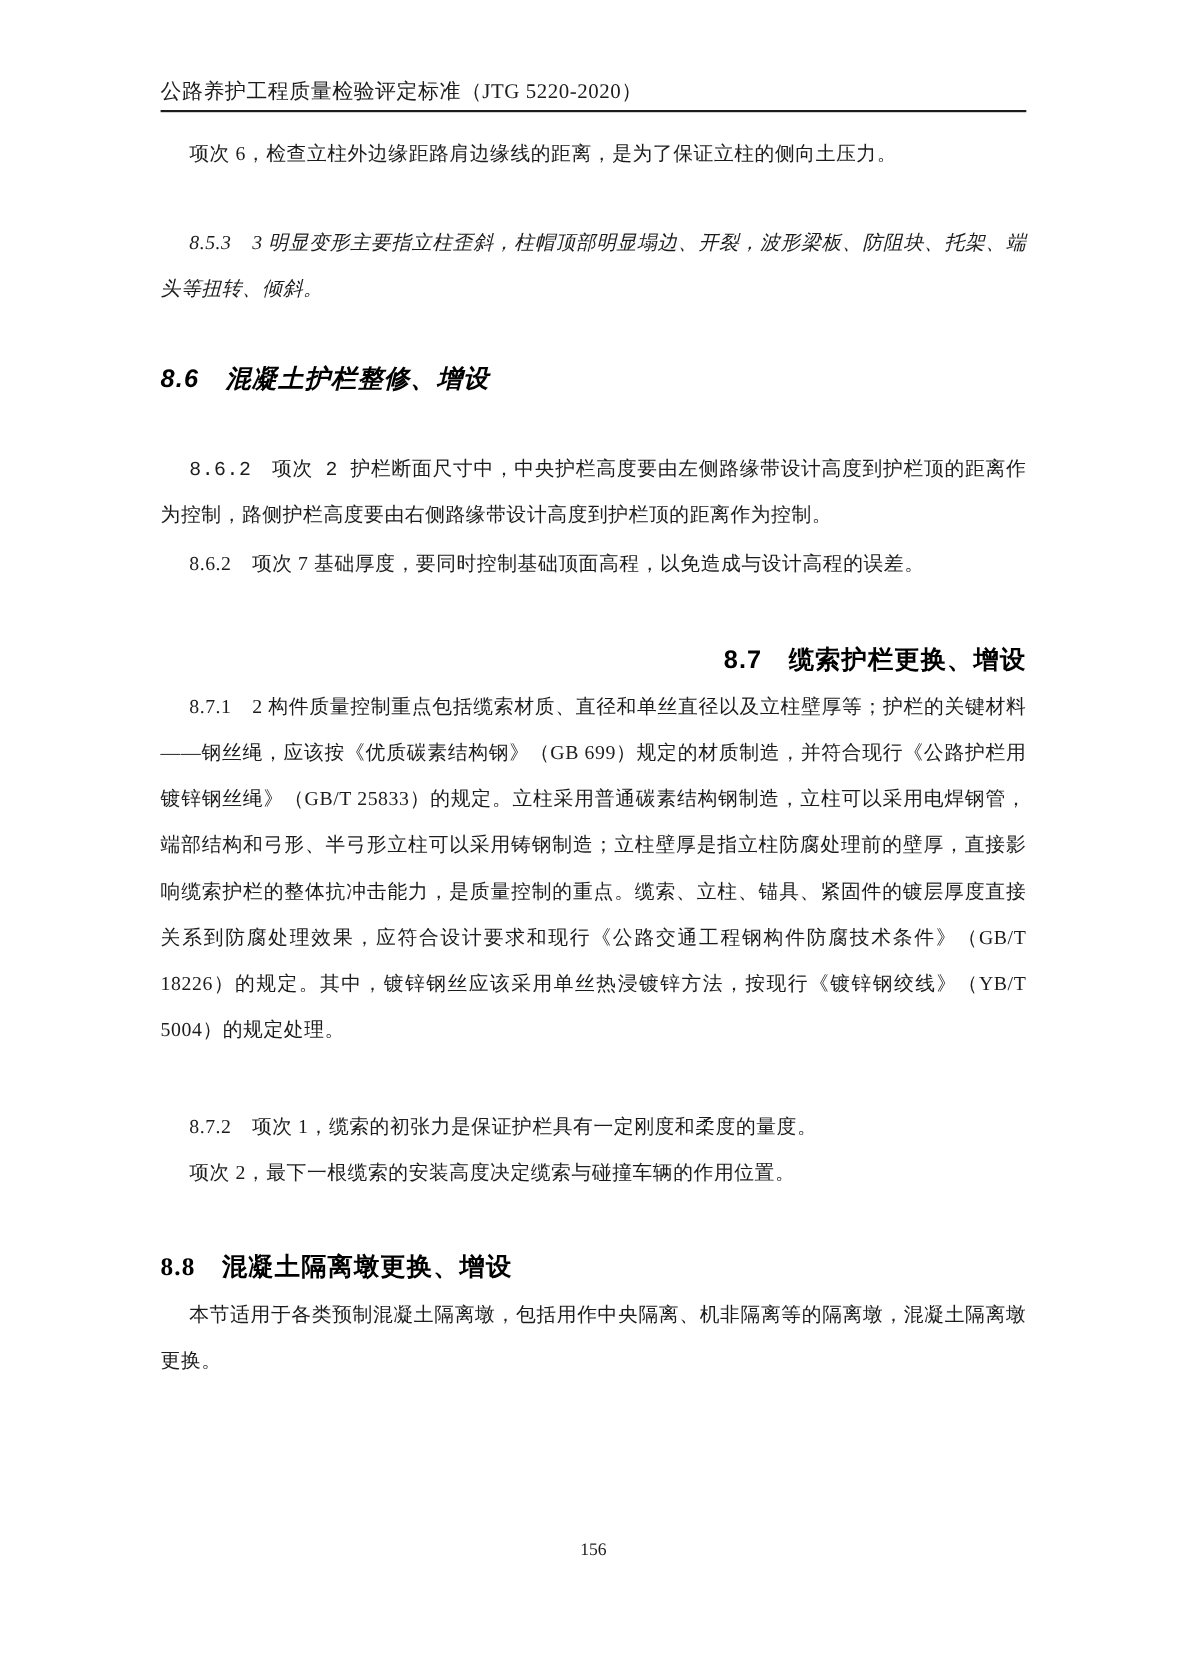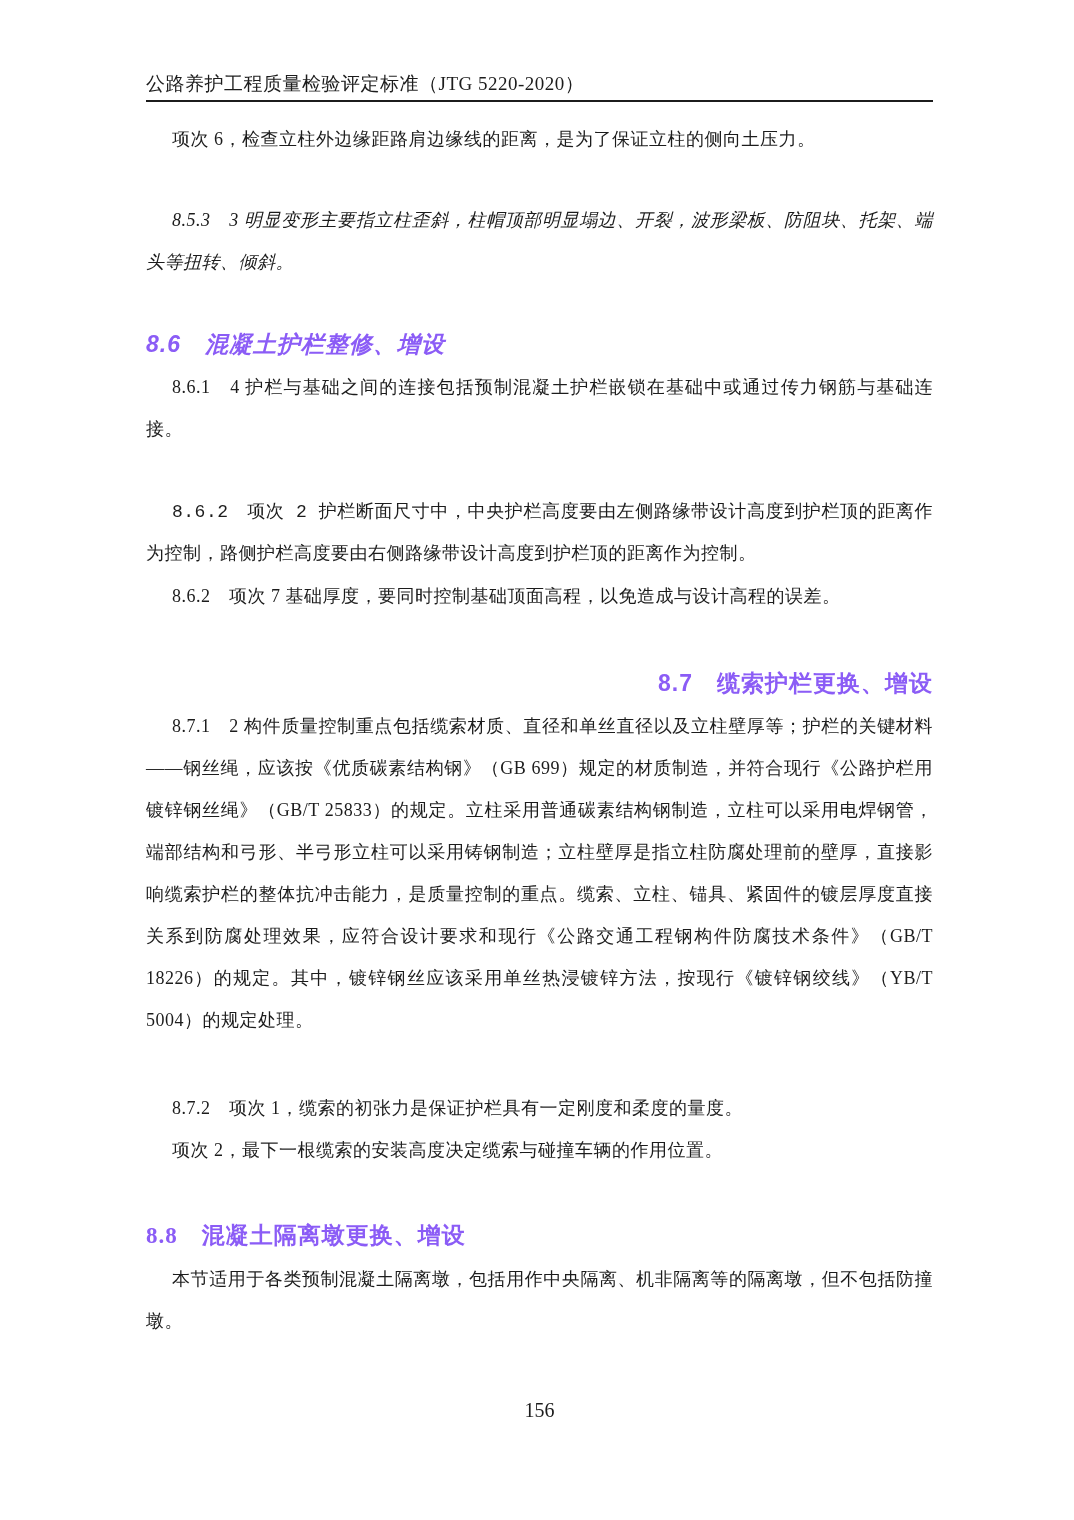--- a/index.html
+++ b/index.html
@@ -48,69 +48,68 @@
     text-indent: 26px;
     letter-spacing: 0.5px;
   }
   .sec-heading {
     margin: 0;
     font-family: "Liberation Sans", "DejaVu Sans", sans-serif;
     font-weight: 700;
     font-size: 23px;
     line-height: 44px;
     letter-spacing: 1px;
-    color: #8b5cf6;
+    color: #000000;
   }
   .mt-16 { margin-top: 16px; }
   .mt-39 { margin-top: 39px; font-style: italic; }
   .mt-41 { margin-top: 41px; font-family: Liberation Mono, monospace; }
   .mt-43 { margin-top: 43px; font-family: Liberation Serif, serif; }
   .mt-44 { margin-top: 44px; text-align: right; }
   .mt-46 { margin-top: 46px; }
   .page-number {
     position: absolute;
     left: 146px;
     width: 787px;
     top: 1398px;
     text-align: center;
-    font-size: 20px;
+    font-size: 16px;
     line-height: 24px;
   }
 </style>
 </head>
 <body>
 
 <div class="page">
   <div class="content">
 
     <div class="doc-header">
       <div class="title">公路养护工程质量检验评定标准（JTG 5220-2020）</div>
       <div class="header-rule"></div>
     </div>
 
     <p class="para mt-16">项次 6，检查立柱外边缘距路肩边缘线的距离，是为了保证立柱的侧向土压力。</p>
 
     <p class="para mt-39">8.5.3　3 明显变形主要指立柱歪斜，柱帽顶部明显塌边、开裂，波形梁板、防阻块、托架、端头等扭转、倾斜。</p>
 
     <h2 class="sec-heading mt-39">8.6　混凝土护栏整修、增设</h2>
 
-    <p class="para">8.6.1　4 护栏与基础之间的连接包括预制混凝土护栏嵌锁在基础中或通过传力钢筋与基础连接。</p>
 
     <p class="para mt-41">8.6.2　项次 2 护栏断面尺寸中，中央护栏高度要由左侧路缘带设计高度到护栏顶的距离作为控制，路侧护栏高度要由右侧路缘带设计高度到护栏顶的距离作为控制。</p>
 
     <p class="para">8.6.2　项次 7 基础厚度，要同时控制基础顶面高程，以免造成与设计高程的误差。</p>
 
     <h2 class="sec-heading mt-44">8.7　缆索护栏更换、增设</h2>
 
     <p class="para">8.7.1　2 构件质量控制重点包括缆索材质、直径和单丝直径以及立柱壁厚等；护栏的关键材料——钢丝绳，应该按《优质碳素结构钢》（GB 699）规定的材质制造，并符合现行《公路护栏用镀锌钢丝绳》（GB/T 25833）的规定。立柱采用普通碳素结构钢制造，立柱可以采用电焊钢管，端部结构和弓形、半弓形立柱可以采用铸钢制造；立柱壁厚是指立柱防腐处理前的壁厚，直接影响缆索护栏的整体抗冲击能力，是质量控制的重点。缆索、立柱、锚具、紧固件的镀层厚度直接关系到防腐处理效果，应符合设计要求和现行《公路交通工程钢构件防腐技术条件》（GB/T 18226）的规定。其中，镀锌钢丝应该采用单丝热浸镀锌方法，按现行《镀锌钢绞线》（YB/T 5004）的规定处理。</p>
 
     <p class="para mt-46">8.7.2　项次 1，缆索的初张力是保证护栏具有一定刚度和柔度的量度。</p>
 
     <p class="para">项次 2，最下一根缆索的安装高度决定缆索与碰撞车辆的作用位置。</p>
 
     <h2 class="sec-heading mt-43">8.8　混凝土隔离墩更换、增设</h2>
 
-    <p class="para">本节适用于各类预制混凝土隔离墩，包括用作中央隔离、机非隔离等的隔离墩，但不包括防撞墩。</p>
+    <p class="para">本节适用于各类预制混凝土隔离墩，包括用作中央隔离、机非隔离等的隔离墩，混凝土隔离墩更换。</p>
 
   </div>
 
   <div class="page-number">156</div>
 </div>
 
 </body></html>

